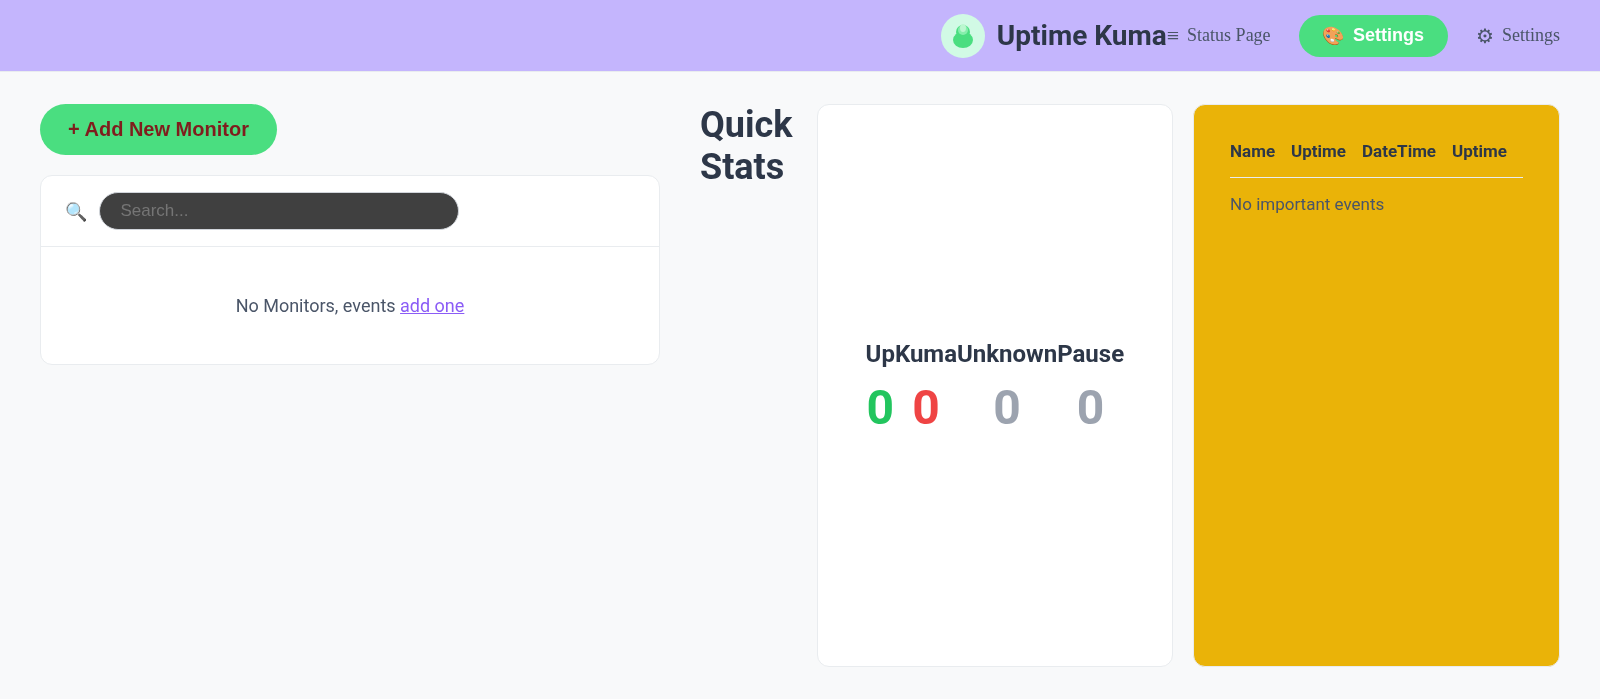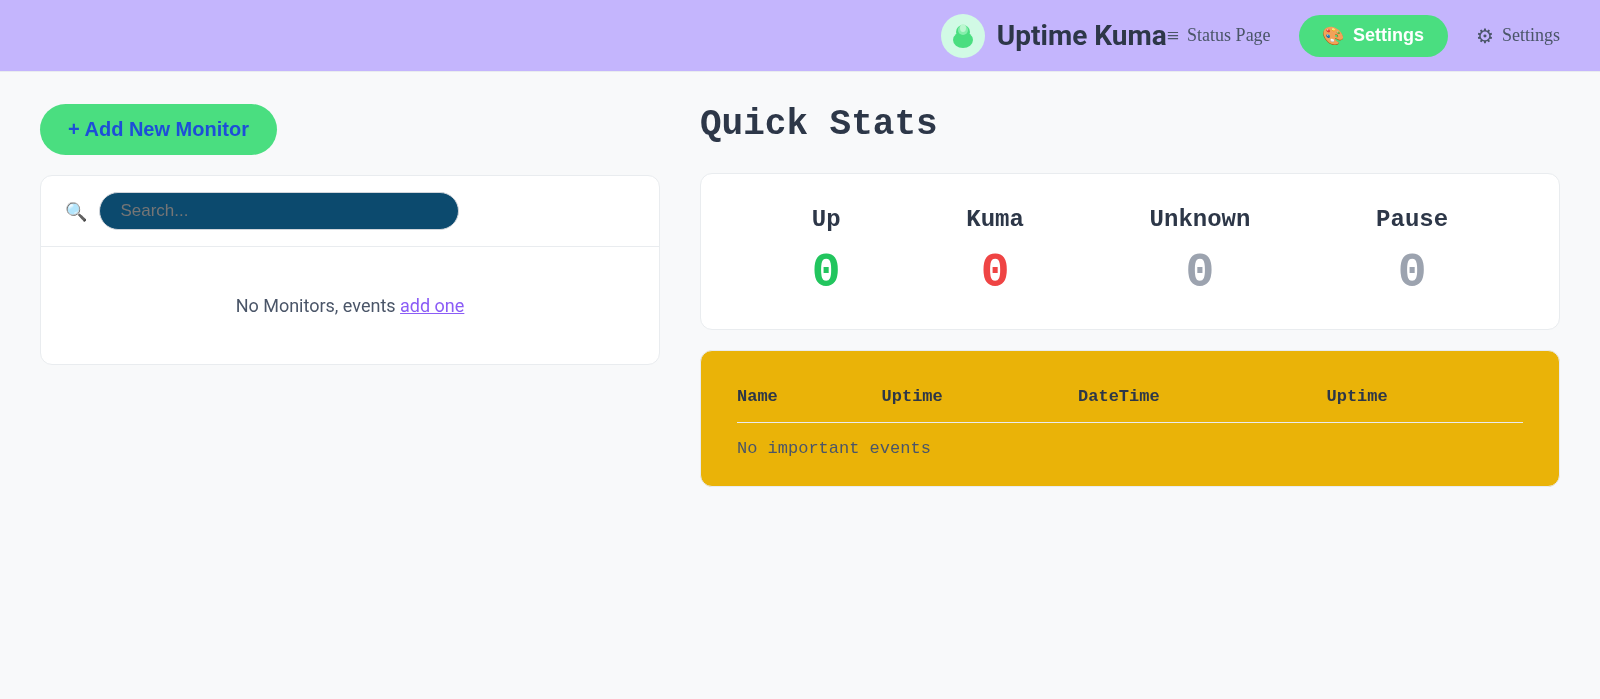--- a/index.html
+++ b/index.html
@@ -90,21 +90,21 @@
       display: flex;
       flex-direction: column;
       gap: 20px;
     }
 
     .btn-add-monitor {
       display: flex;
       align-items: center;
       gap: 10px;
       background: #4ade80;
-      color: #1d4ed8;
+      color: #7f1d1d;
       border: none;
       border-radius: 999px;
       padding: 14px 28px;
       font-size: 20px;
       font-weight: 600;
       cursor: pointer;
       width: fit-content;
     }
 
     .monitor-list-container {
@@ -128,21 +128,21 @@
     }
 
     .search-input {
       border: 1px solid #d1d5db;
       border-radius: 999px;
       padding: 8px 20px;
       font-size: 17px;
       outline: none;
       width: 360px;
       color: #9ca3af;
-      background: #0c4a6e;
+      background: #404040;
     }
 
     .no-monitors-area {
       padding: 48px 24px;
       text-align: center;
     }
 
     .no-monitors-text {
       font-size: 18px;
       color: #4a5568;
@@ -151,23 +151,22 @@
     .no-monitors-link {
       color: #8b5cf6;
       text-decoration: underline;
       cursor: pointer;
     }
 
     
     .right-panel {
       flex: 1;
       display: flex;
-      flex-direction: column;
+      flex-direction: row;
       gap: 20px;
-      font-family: Liberation Mono, monospace;
     }
 
     .quick-stats-title {
       font-size: 36px;
       font-weight: 700;
       color: #2d3748;
       margin-bottom: 8px;
     }
 
     .stats-card {

